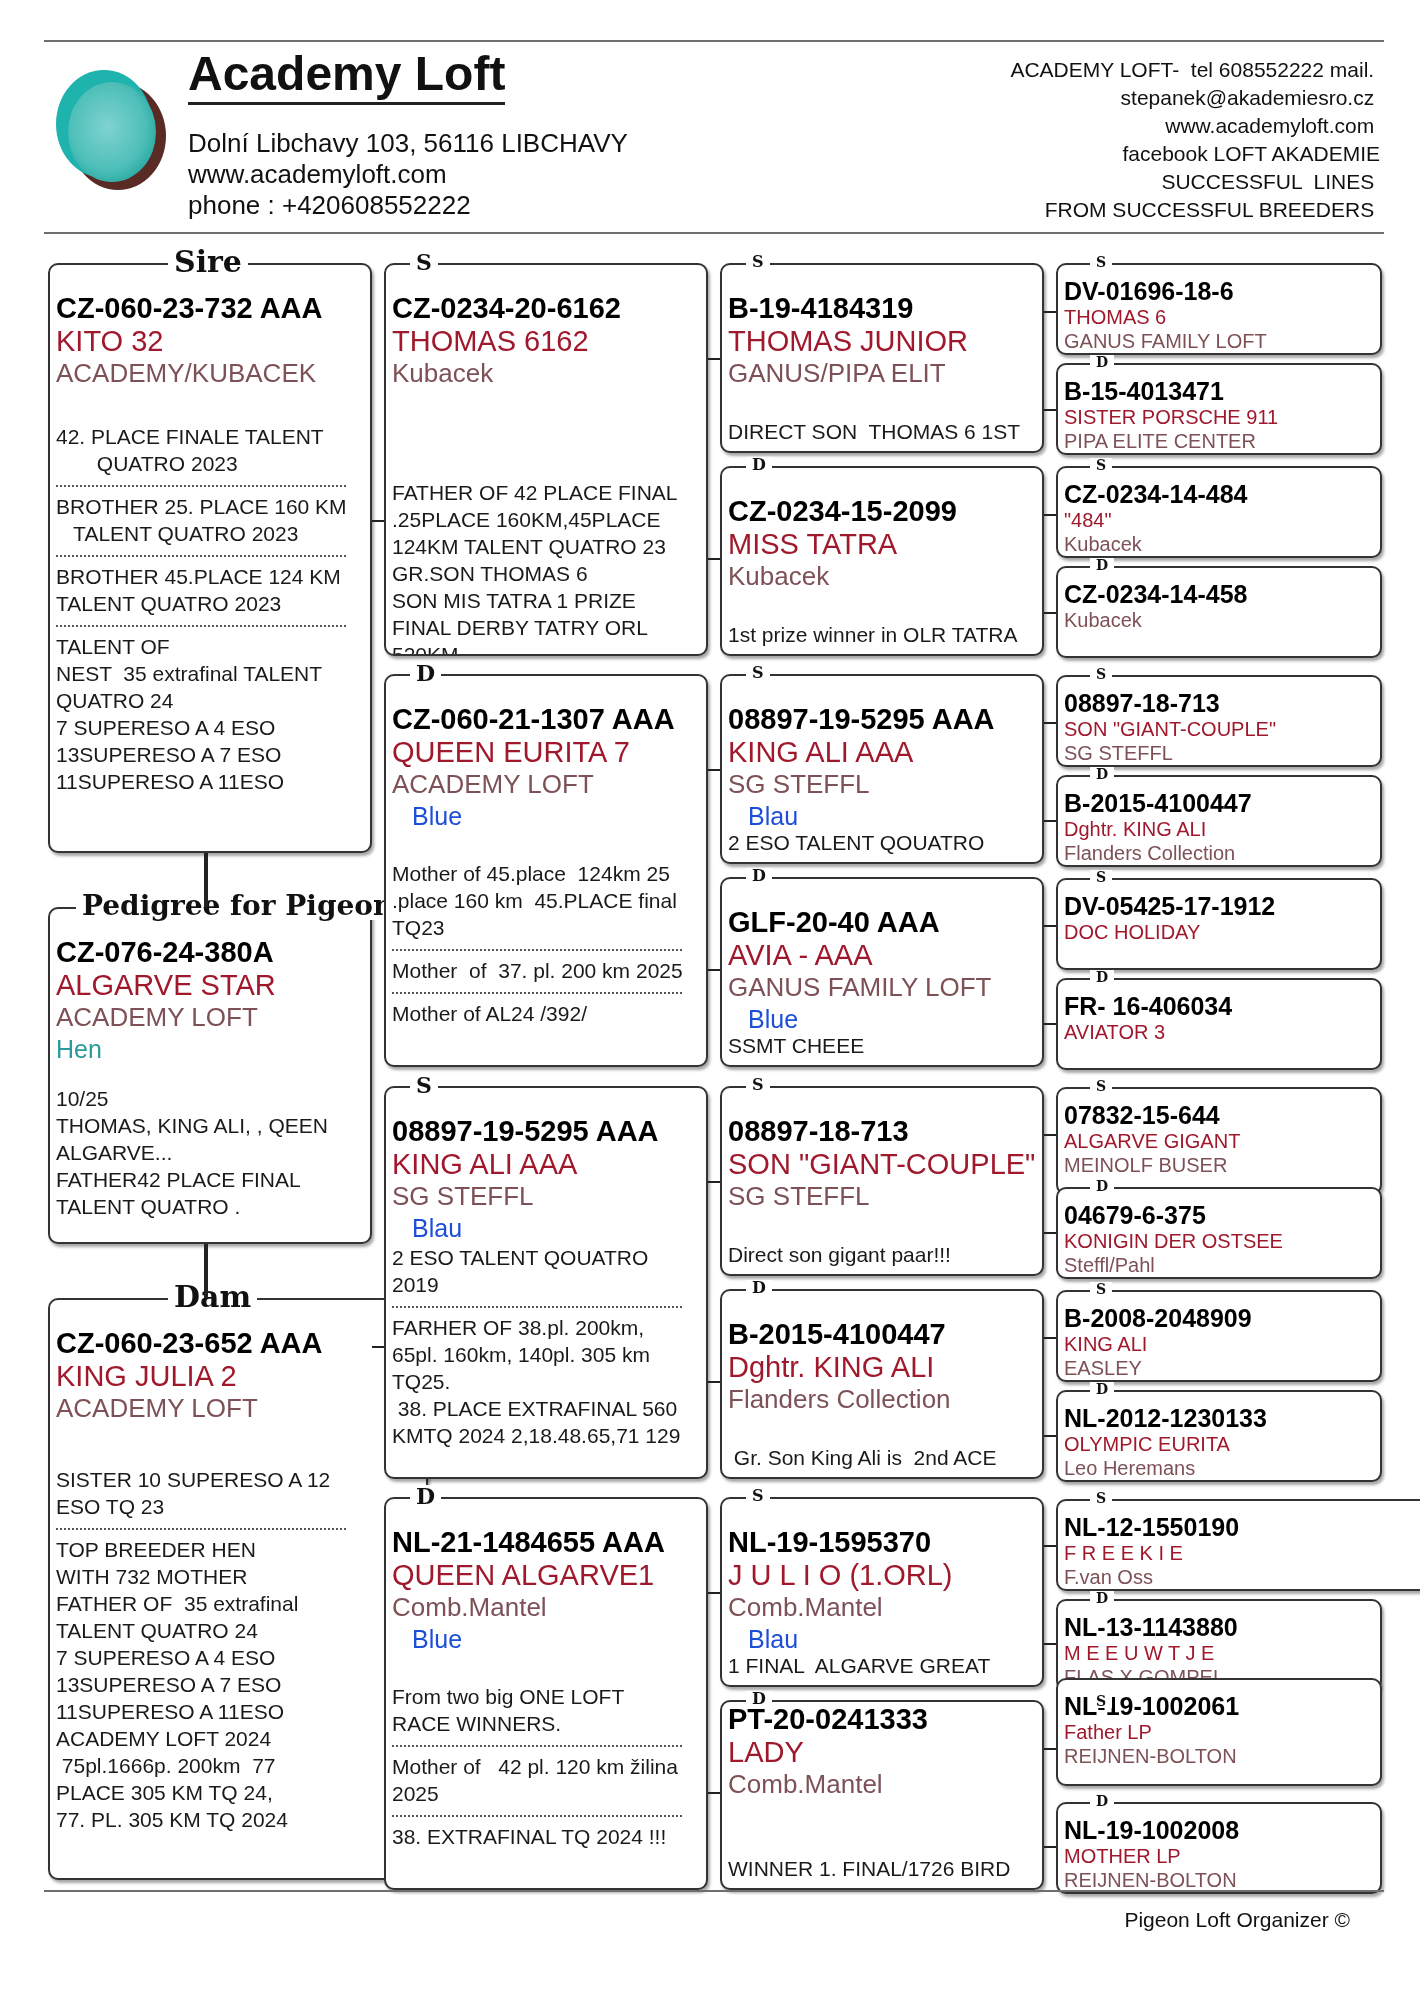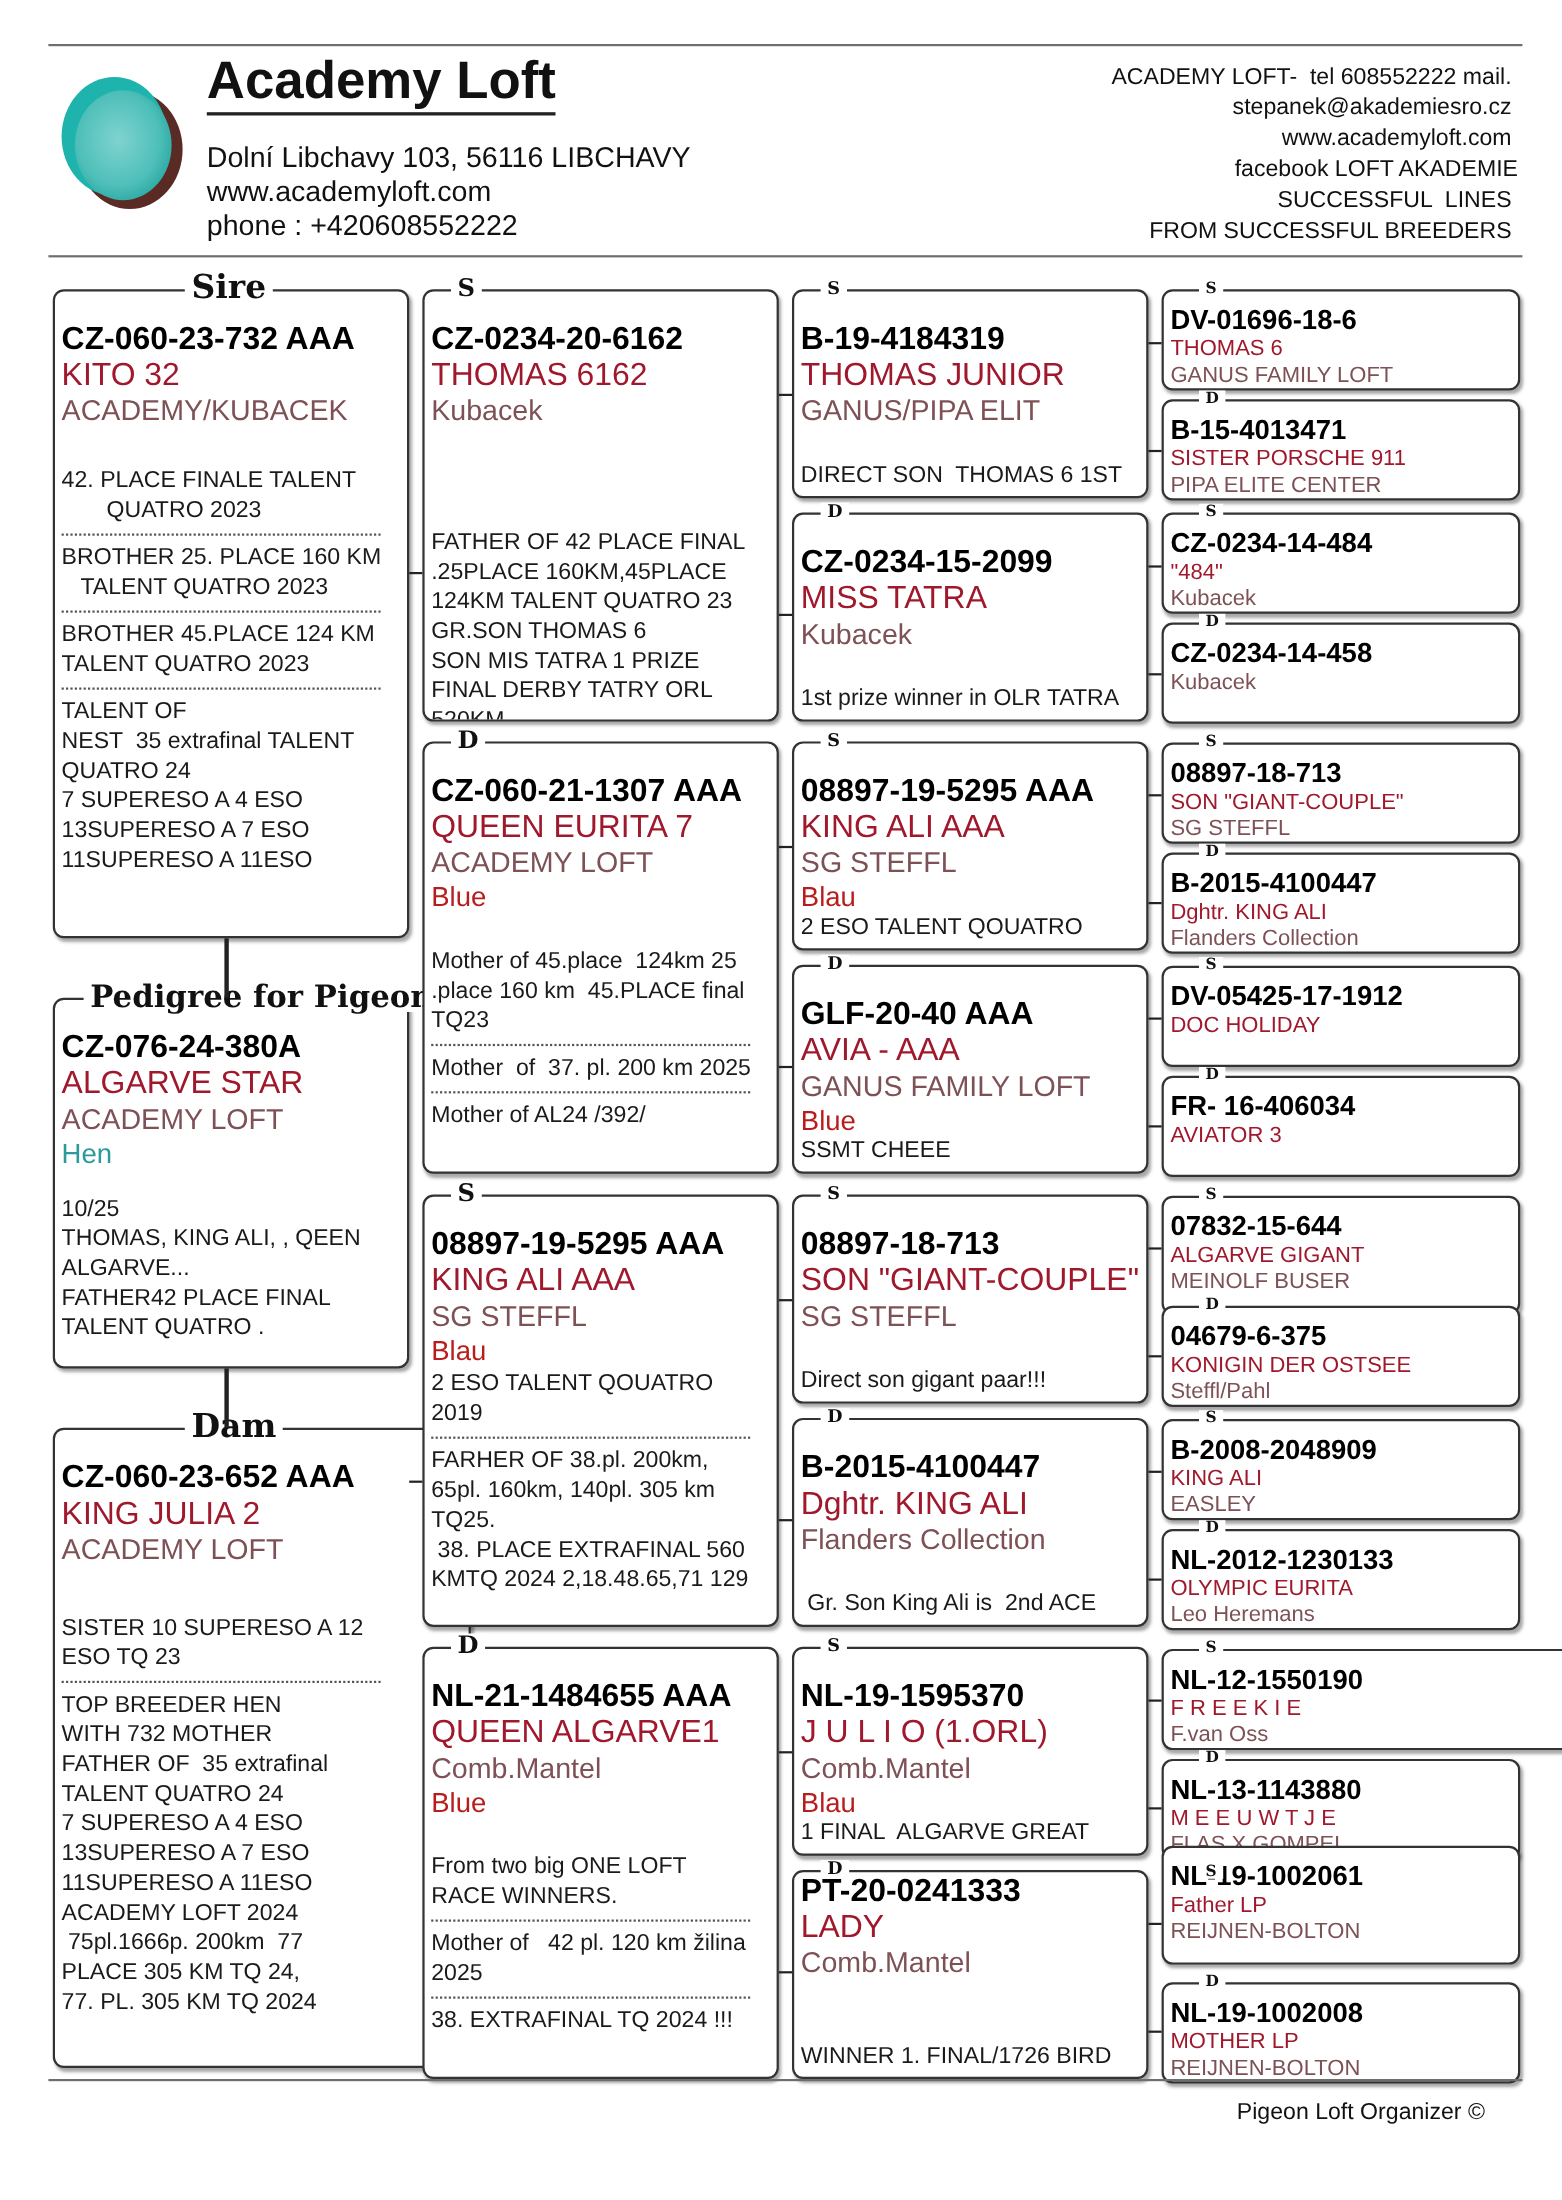--- a/index.html
+++ b/index.html
@@ -15,21 +15,21 @@
              line-height:28px; color:#111; }
   .h-right div { white-space:pre; }
   
   .box { position:absolute; background:#fff; border:2px solid #333; border-radius:10px;
          box-shadow:2px 3px 3px rgba(0,0,0,0.35); box-sizing:border-box; padding:0 8px 0 6px; overflow:hidden; }
   .legend { position:absolute; background:#fff; font-family:"DejaVu Serif", serif; font-weight:bold;
             color:#111; padding:0 6px; line-height:1; }
   .ring { font-weight:bold; color:#000; white-space:nowrap; }
   .name { color:#a0182c; white-space:nowrap; }
   .breeder { color:#7d5156; white-space:nowrap; }
-  .color { color:#b91c1c; }
+  .color { color:#1d4ed8;margin-left:20px; }
   .sex { color:#2a9a9a; }
   .note { color:#1a1a1a; white-space:pre; }
   .dots { border-top:2px dotted #555; margin:8px 0 6px 0; width:290px; }
   
   .g1 .ring, .g2 .ring, .g3 .ring { font-size:29px; line-height:34px; }
   .g1 .name, .g2 .name, .g3 .name { font-size:29px; line-height:33px; }
   .g1 .breeder, .g2 .breeder, .g3 .breeder { font-size:26px; line-height:31px; }
   .g1 .color, .g2 .color, .g3 .color, .g1 .sex { font-size:25px; line-height:32px; }
   .g1 .note, .g2 .note, .g3 .note { font-size:21px; line-height:27px; }
   .g4 .ring { font-size:25px; line-height:28px; }

